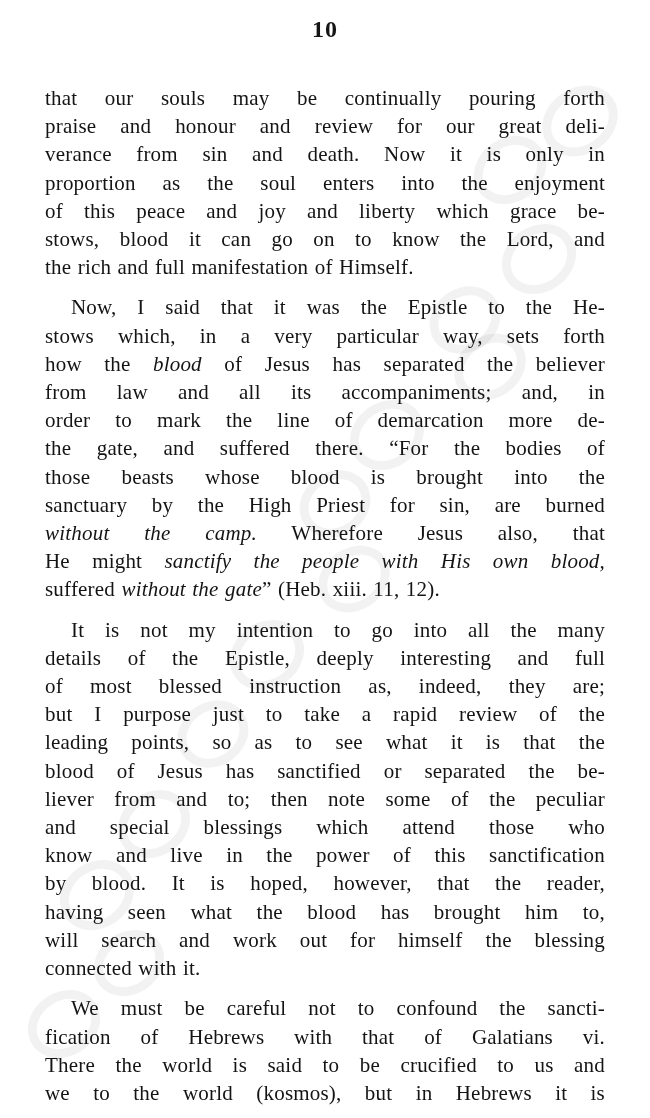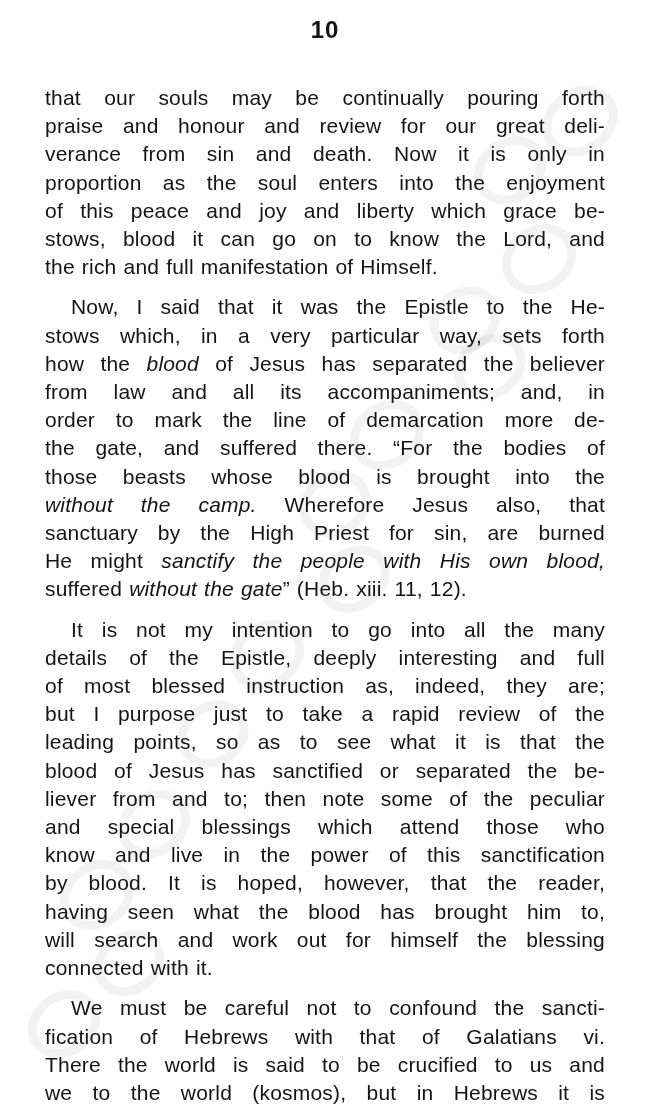--- a/index.html
+++ b/index.html
@@ -5,21 +5,21 @@
   html, body {
     margin: 0;
     padding: 0;
     background: #ffffff;
   }
   .page {
     position: relative;
     width: 650px;
     height: 1118px;
     background: #ffffff;
-    font-family: Liberation Sans, sans-serif;
+    font-family: Liberation Serif, serif;
     color: #141414;
     overflow: hidden;
   }
   .page-number {
     position: absolute;
     top: 16px;
     left: 0;
     width: 100%;
     text-align: center;
     font-size: 24px;
@@ -92,22 +92,22 @@
         <div class="line last"><span>the rich and full manifestation of Himself.</span></div>
       </div>
       <div class="paragraph">
         <div class="line indent"><span>Now, I said that it was the Epistle to the He-</span></div>
         <div class="line"><span>stows which, in a very particular way, sets forth</span></div>
         <div class="line"><span>how the </span><span class="it">blood</span><span> of Jesus has separated the believer</span></div>
         <div class="line"><span>from law and all its accompaniments; and, in</span></div>
         <div class="line"><span>order to mark the line of demarcation more de-</span></div>
         <div class="line"><span>the gate, and suffered there.  “For the bodies of</span></div>
         <div class="line"><span>those beasts whose blood is brought into the</span></div>
+        <div class="line"><span>sanctuary by the High Priest for sin, are burned</span></div>
         <div class="line"><span class="it">without the camp.</span><span>  Wherefore Jesus also, that</span></div>
-        <div class="line"><span>sanctuary by the High Priest for sin, are burned</span></div>
         <div class="line"><span>He might </span><span class="it">sanctify the people with His own blood,</span></div>
         <div class="line last"><span>suffered </span><span class="it">without the gate</span><span>” (Heb. xiii. 11, 12).</span></div>
       </div>
       <div class="paragraph">
         <div class="line indent"><span>It is not my intention to go into all the many</span></div>
         <div class="line"><span>details of the Epistle, deeply interesting and full</span></div>
         <div class="line"><span>of most blessed instruction as, indeed, they are;</span></div>
         <div class="line"><span>but I purpose just to take a rapid review of the</span></div>
         <div class="line"><span>leading points, so as to see what it is that the</span></div>
         <div class="line"><span>blood of Jesus has sanctified or separated the be-</span></div>

